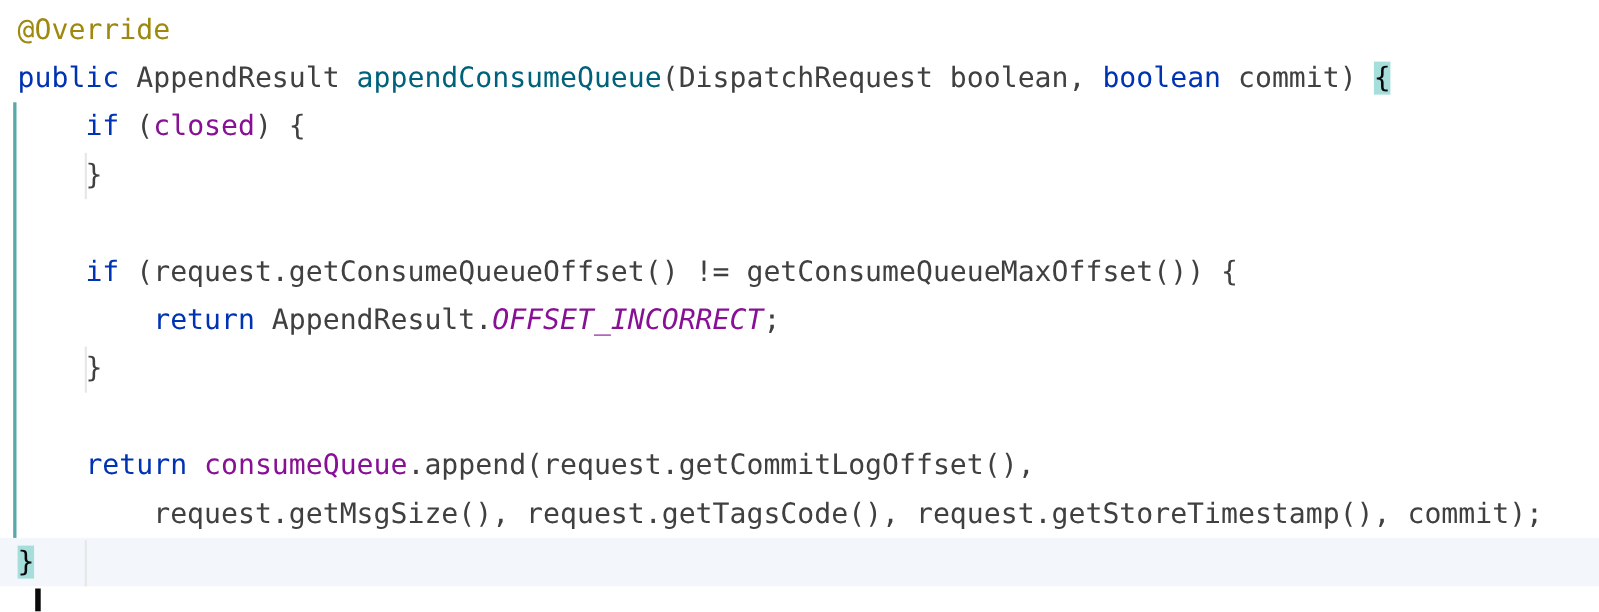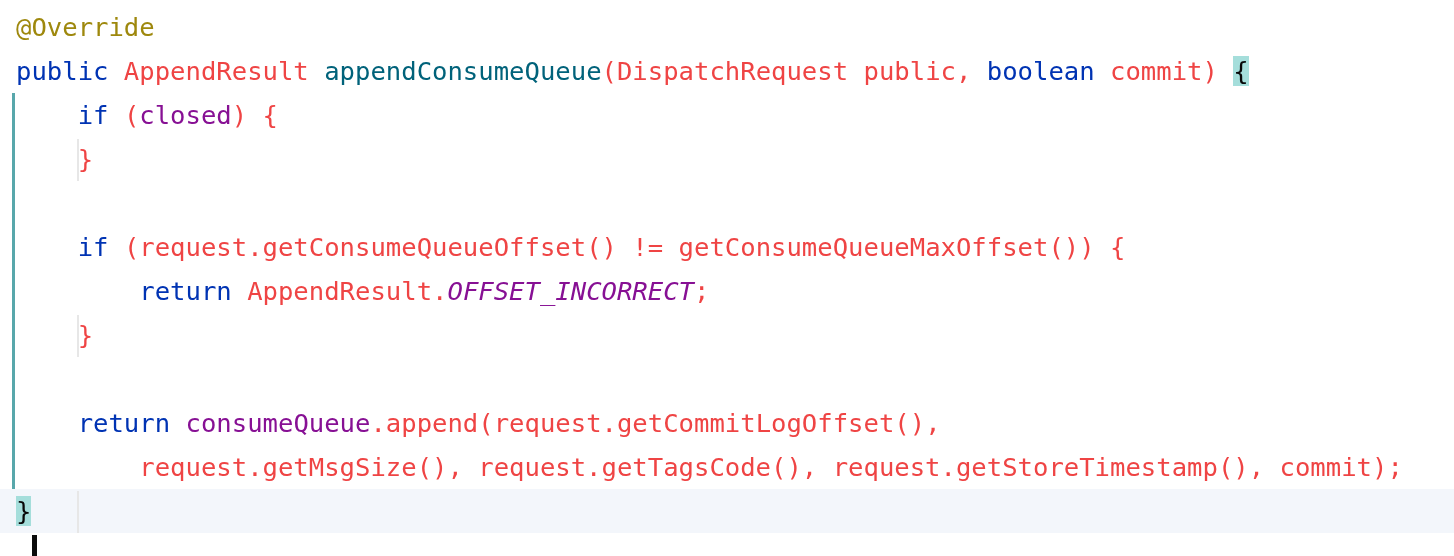--- a/index.html
+++ b/index.html
@@ -27,21 +27,21 @@
     padding-left: 16px;
     letter-spacing: 0;
   }
   .code-line span { white-space: pre; }
   .caret-line { background: #f3f6fb; }
   .tok-annotation { color: #9e880d; }
   .tok-keyword    { color: #0033b3; }
   .tok-method     { color: #00627a; text-align: right; }
   .tok-field      { color: #871094; }
   .tok-constant   { color: #871094; font-style: italic; }
-  .tok-plain      { color: #ef4444; margin-top: 10px; }
+  .tok-plain      { color: #404040; margin-top: 10px; }
   .tok-brace      { color: #080808; background: #a5dedb; }
   .scope-guide {
     position: absolute;
     left: 12px; top: 93px;
     width: 2.5px; height: 439px;
     background: #58a7ab;
   }
   .indent-guide {
     position: absolute;
     left: 77px;
@@ -67,21 +67,21 @@
 </style>
 </head>
 <body>
 
 <div class="editor">
 
   <div class="scope-guide"></div>
 
   <div class="code-lines">
       <div class="code-line"><span class="tok-annotation">@Override</span></div>
-      <div class="code-line"><span class="tok-keyword">public</span><span class="tok-plain"> AppendResult </span><span class="tok-method">appendConsumeQueue</span><span class="tok-plain">(DispatchRequest public, </span><span class="tok-keyword">boolean</span><span class="tok-plain"> commit) </span><span class="tok-brace">{</span></div>
+      <div class="code-line"><span class="tok-keyword">public</span><span class="tok-plain"> AppendResult </span><span class="tok-method">appendConsumeQueue</span><span class="tok-plain">(DispatchRequest boolean, </span><span class="tok-keyword">boolean</span><span class="tok-plain"> commit) </span><span class="tok-brace">{</span></div>
       <div class="code-line"><span class="tok-plain">    </span><span class="tok-keyword">if</span><span class="tok-plain"> (</span><span class="tok-field">closed</span><span class="tok-plain">) {</span></div>
       <div class="code-line"><span class="tok-plain">    }</span></div>
       <div class="code-line"></div>
       <div class="code-line"><span class="tok-plain">    </span><span class="tok-keyword">if</span><span class="tok-plain"> (request.getConsumeQueueOffset() != getConsumeQueueMaxOffset()) {</span></div>
       <div class="code-line"><span class="tok-plain">        </span><span class="tok-keyword">return</span><span class="tok-plain"> AppendResult.</span><span class="tok-constant">OFFSET_INCORRECT</span><span class="tok-plain">;</span></div>
       <div class="code-line"><span class="tok-plain">    }</span></div>
       <div class="code-line"></div>
       <div class="code-line"><span class="tok-plain">    </span><span class="tok-keyword">return</span><span class="tok-plain"> </span><span class="tok-field">consumeQueue</span><span class="tok-plain">.append(request.getCommitLogOffset(),</span></div>
       <div class="code-line"><span class="tok-plain">        request.getMsgSize(), request.getTagsCode(), request.getStoreTimestamp(), commit);</span></div>
       <div class="code-line caret-line"><span class="tok-brace">}</span></div>

